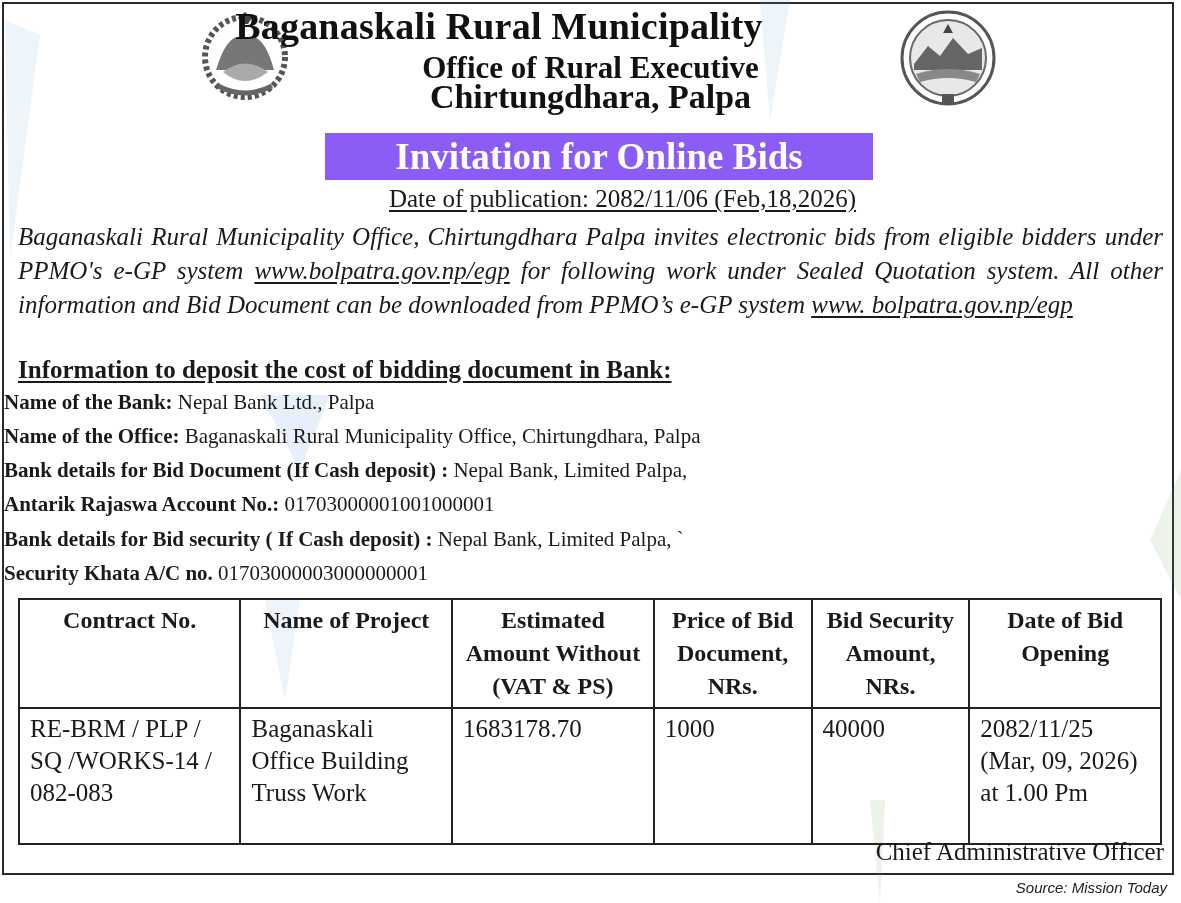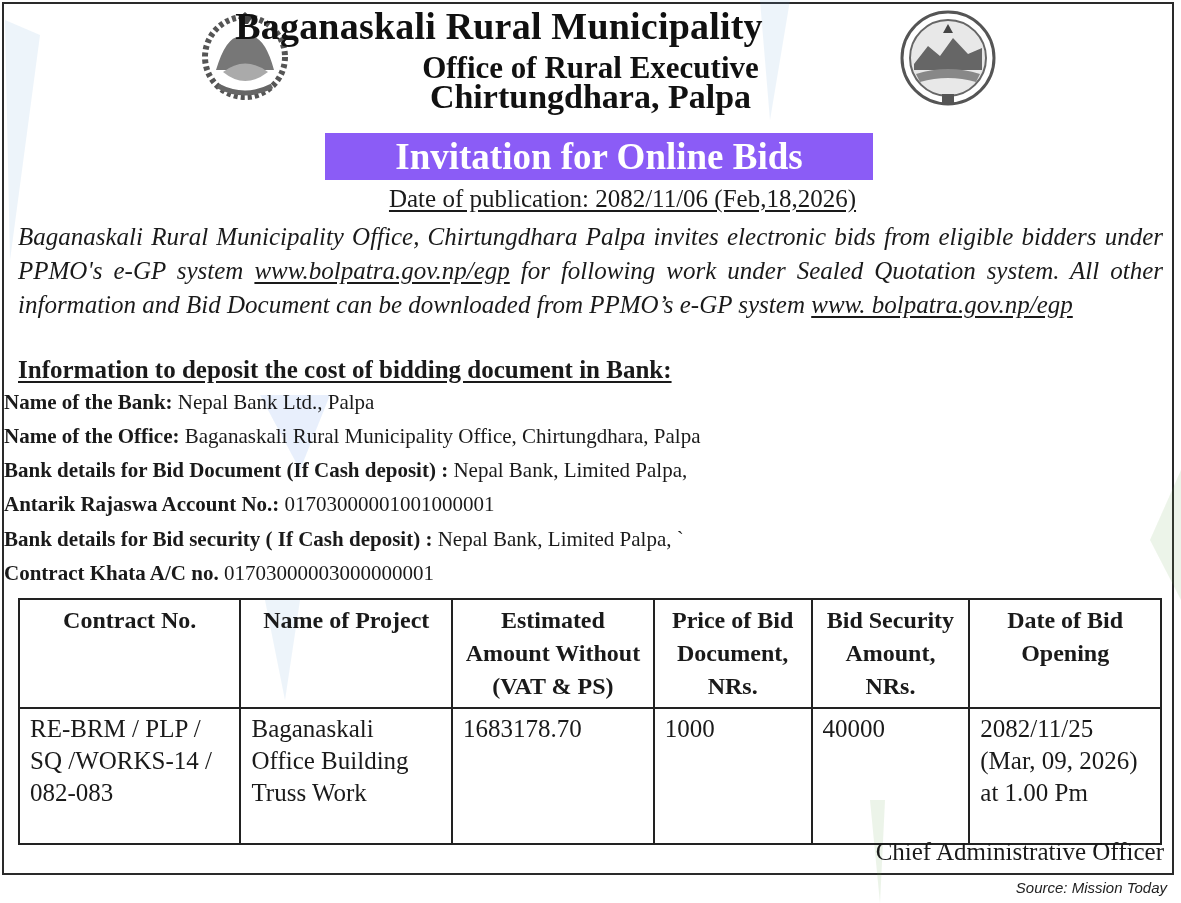--- a/index.html
+++ b/index.html
@@ -111,21 +111,21 @@
 
 <div class="body-para"><span>Baganaskali Rural Municipality Office, Chirtungdhara Palpa invites electronic bids from eligible bidders under PPMO's e-GP system </span><span class="link">www.bolpatra.gov.np/egp</span><span> for following work under Sealed Quotation system. All other information and Bid Document can be downloaded from PPMO’s e-GP system </span><span class="link">www.&nbsp;bolpatra.gov.np/egp</span></div>
 
 <div class="info-heading">Information to deposit the cost of bidding document in Bank:</div>
 
 <div class="info-line" style="top:390px"><b>Name of the Bank:</b><span> Nepal Bank Ltd., Palpa</span></div>
 <div class="info-line" style="top:424px"><b>Name of the Office:</b><span> Baganaskali Rural Municipality Office, Chirtungdhara, Palpa</span></div>
 <div class="info-line" style="top:458px"><b>Bank details for Bid Document (If Cash deposit) :</b><span> Nepal Bank, Limited Palpa,</span></div>
 <div class="info-line" style="top:492px"><b>Antarik Rajaswa Account No.:</b><span> 01703000001001000001</span></div>
 <div class="info-line" style="top:527px"><b>Bank details for Bid security ( If Cash deposit) :</b><span> Nepal Bank, Limited Palpa, `</span></div>
-<div class="info-line" style="top:561px"><b>Contract Khata A/C no.</b><span> 01703000003000000001</span></div>
+<div class="info-line" style="top:561px"><b>Security Khata A/C no.</b><span> 01703000003000000001</span></div>
 
 <table class="bids">
   <colgroup>
     <col style="width:222px">
       <col style="width:212px">
       <col style="width:202px">
     <col style="width:158px">
       <col style="width:158px">
       <col style="width:192px">
   </colgroup>

